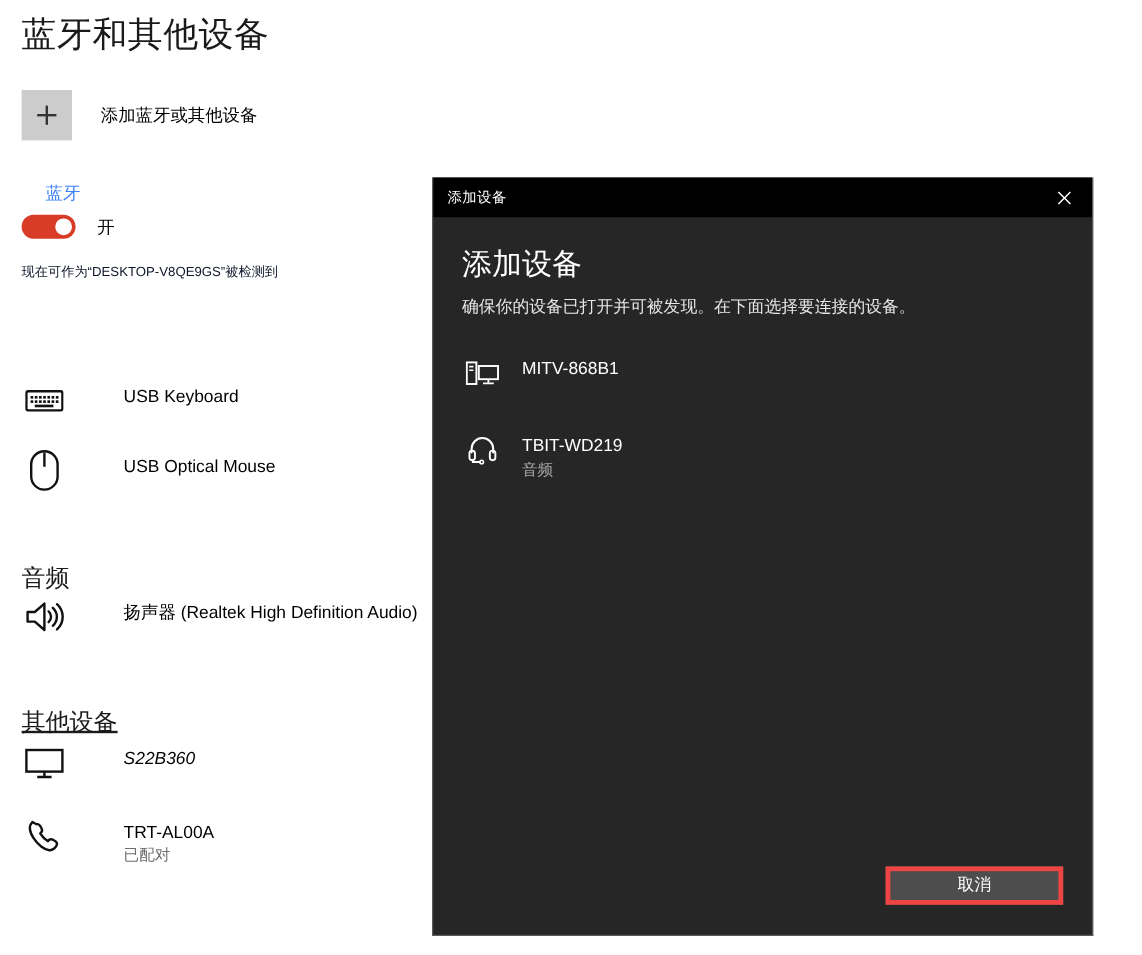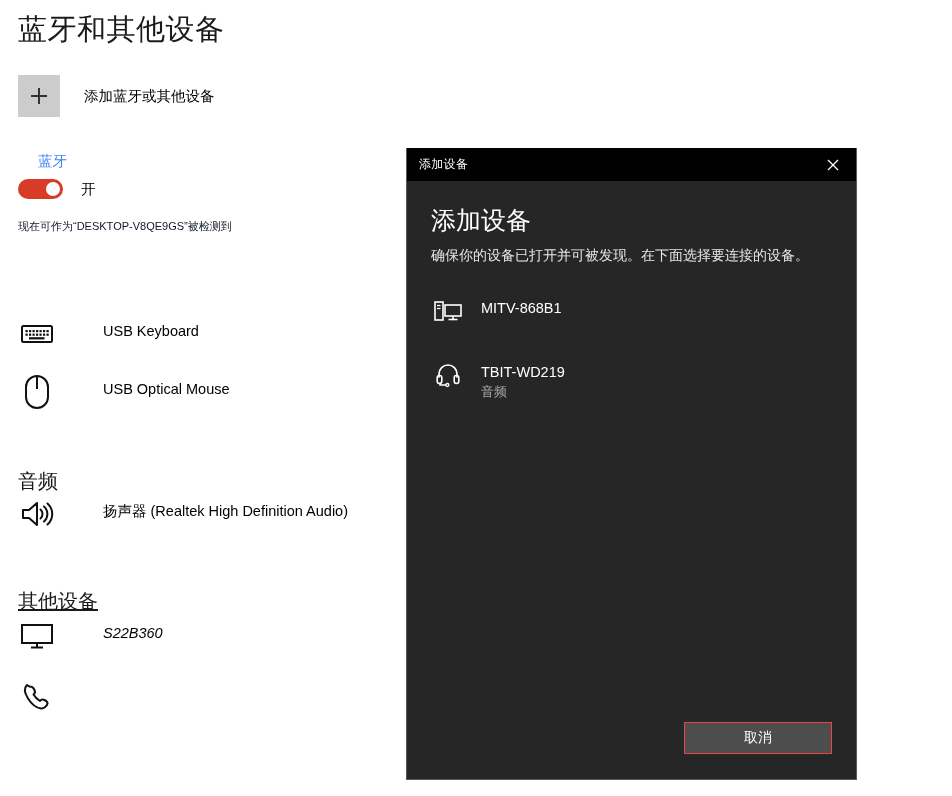--- a/index.html
+++ b/index.html
@@ -132,28 +132,27 @@
   #row-keyboard { top: 315px; }
   #row-mouse    { top: 373px; }
   #row-speaker  { top: 495px; }
   #row-monitor  { top: 617px; font-style: italic; }
   #row-phone    { top: 678px; }
 
   
   #add-device-dialog {
     position: absolute;
     left: 360px; top: 148px;
-    width: 451px; height: 632px;
+    width: 551px; height: 632px;
     background: #262626;
     border: 1px solid #5a5a5a;
     border-top: none;
     box-shadow: 0 0 0 0 rgba(0,0,0,0);
     color: #ffffff;
     overflow: hidden;
-    margin-left: 46px;
   }
 
   .dlg-titlebar {
     height: 34px;
     background: #000000;
     display: flex;
     align-items: center;
     justify-content: space-between;
     border-top: 1px solid #5a5a5a;
     border-left: 1px solid #5a5a5a;
@@ -210,21 +209,21 @@
   .dlg-dev-sub  { font-size: 13px; color: #a8a8a8; line-height: 1.4; margin-top: 1px; }
 
   .dlg-footer {
     position: absolute;
     right: 24px; bottom: 24px;
   }
   .cancel-btn {
     min-width: 148px;
     height: 32px;
     background: #4d4d4d;
-    border: 1px solid #ef4444;
+    border: 4px solid #ef4444;
     color: #ffffff;
     font-size: 14px;
     font-family: "Liberation Sans", "DejaVu Sans", sans-serif;
     cursor: default;
     padding: 0 14px;
   }
 </style>
 </head>
 <body>
 
@@ -319,20 +318,24 @@
       <div class="dev-name">S22B360</div>
     </div>
   </div>
 
   <div class="dev-row" id="row-phone">
     <div class="dev-icon">
       <svg width="34" height="34" viewBox="0 0 34 34">
         <path d="M7 5 C4 8 4.5 13 8 18.5 C11.5 24 17 28 21 28.5 C24 28.8 27 26 27.5 23.5 C27.8 22 26.5 21 24.5 20 C22.5 19 21 19.5 20 21 C17.5 19.5 15 17 13.5 14.5 C15 13.5 15.5 12 14.5 10 C13.5 8 12.5 6.6 11 6.8 C9.5 7 8 5.6 7 5 Z" fill="none" stroke="#111" stroke-width="2" stroke-linejoin="round"></path>
       </svg>
     </div>
+    <div class="dev-text">
+      <div class="dev-name">TRT-AL00A</div>
+      <div class="dev-sub">已配对</div>
+    </div>
   </div>
 
 </div>
 
 <div id="add-device-dialog">
 
   <div class="dlg-titlebar">
     <div class="dlg-title-text">添加设备</div>
     <div class="dlg-close">
       <svg width="12" height="12" viewBox="0 0 12 12">

